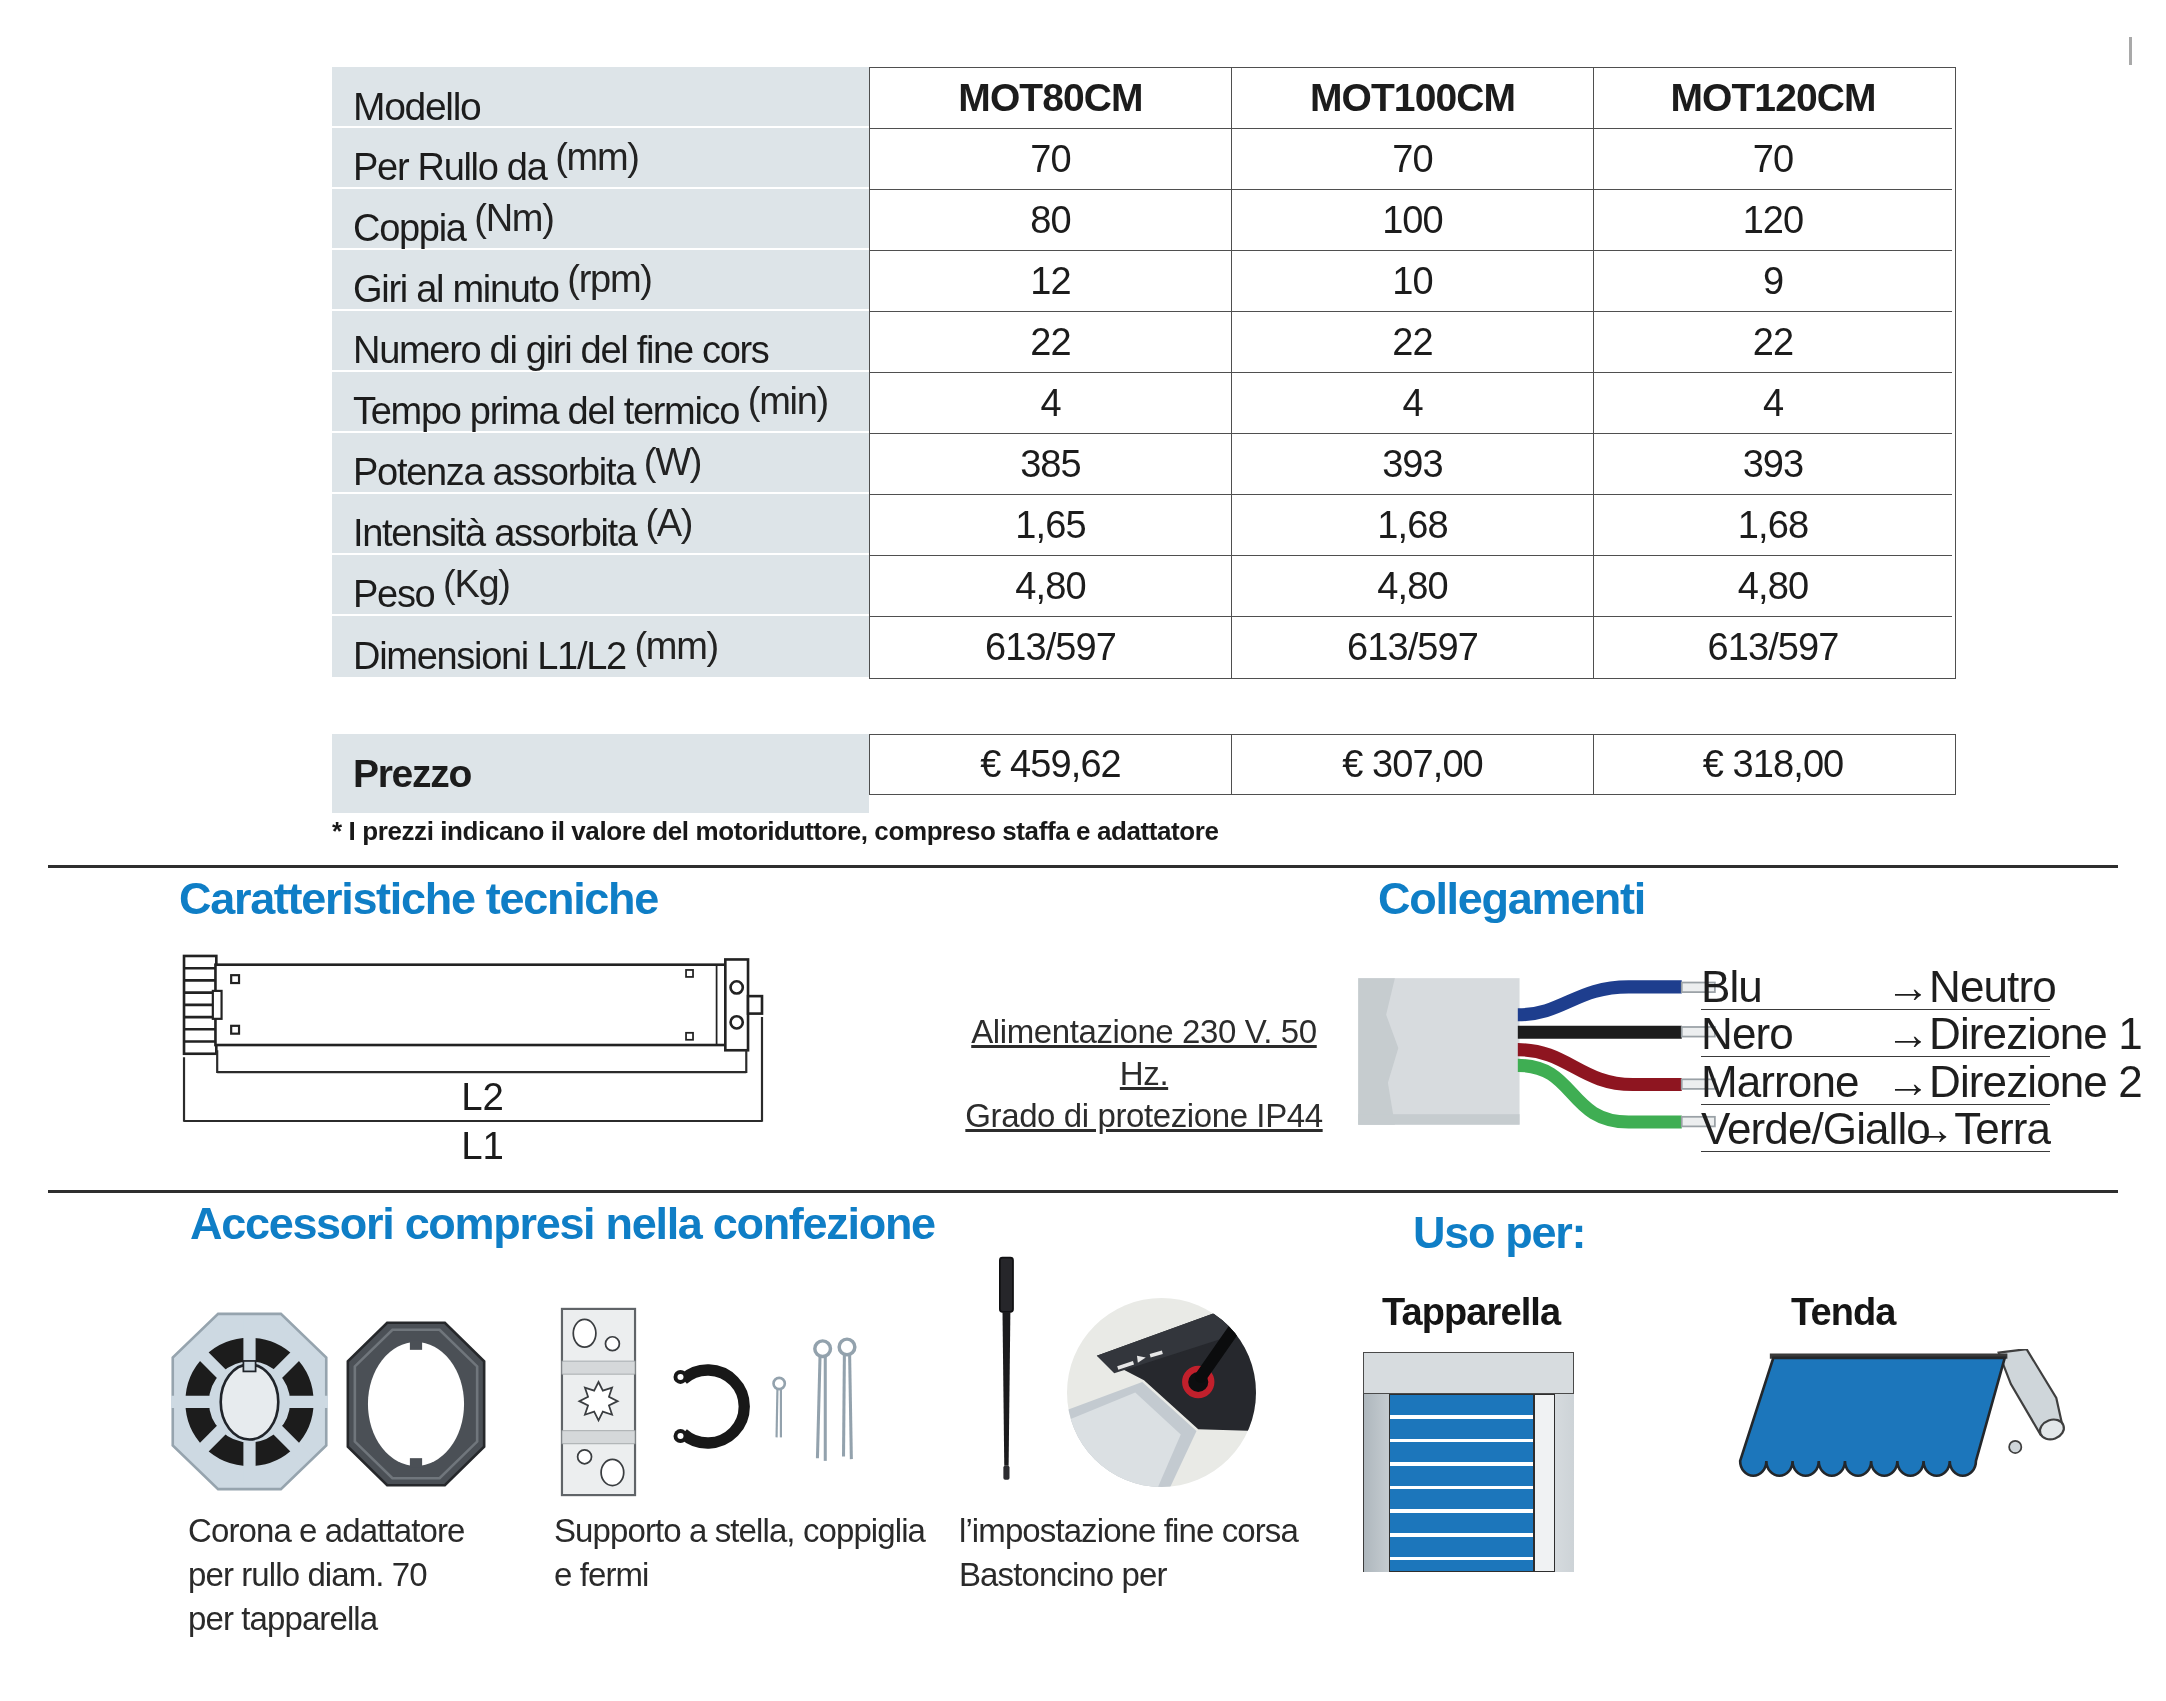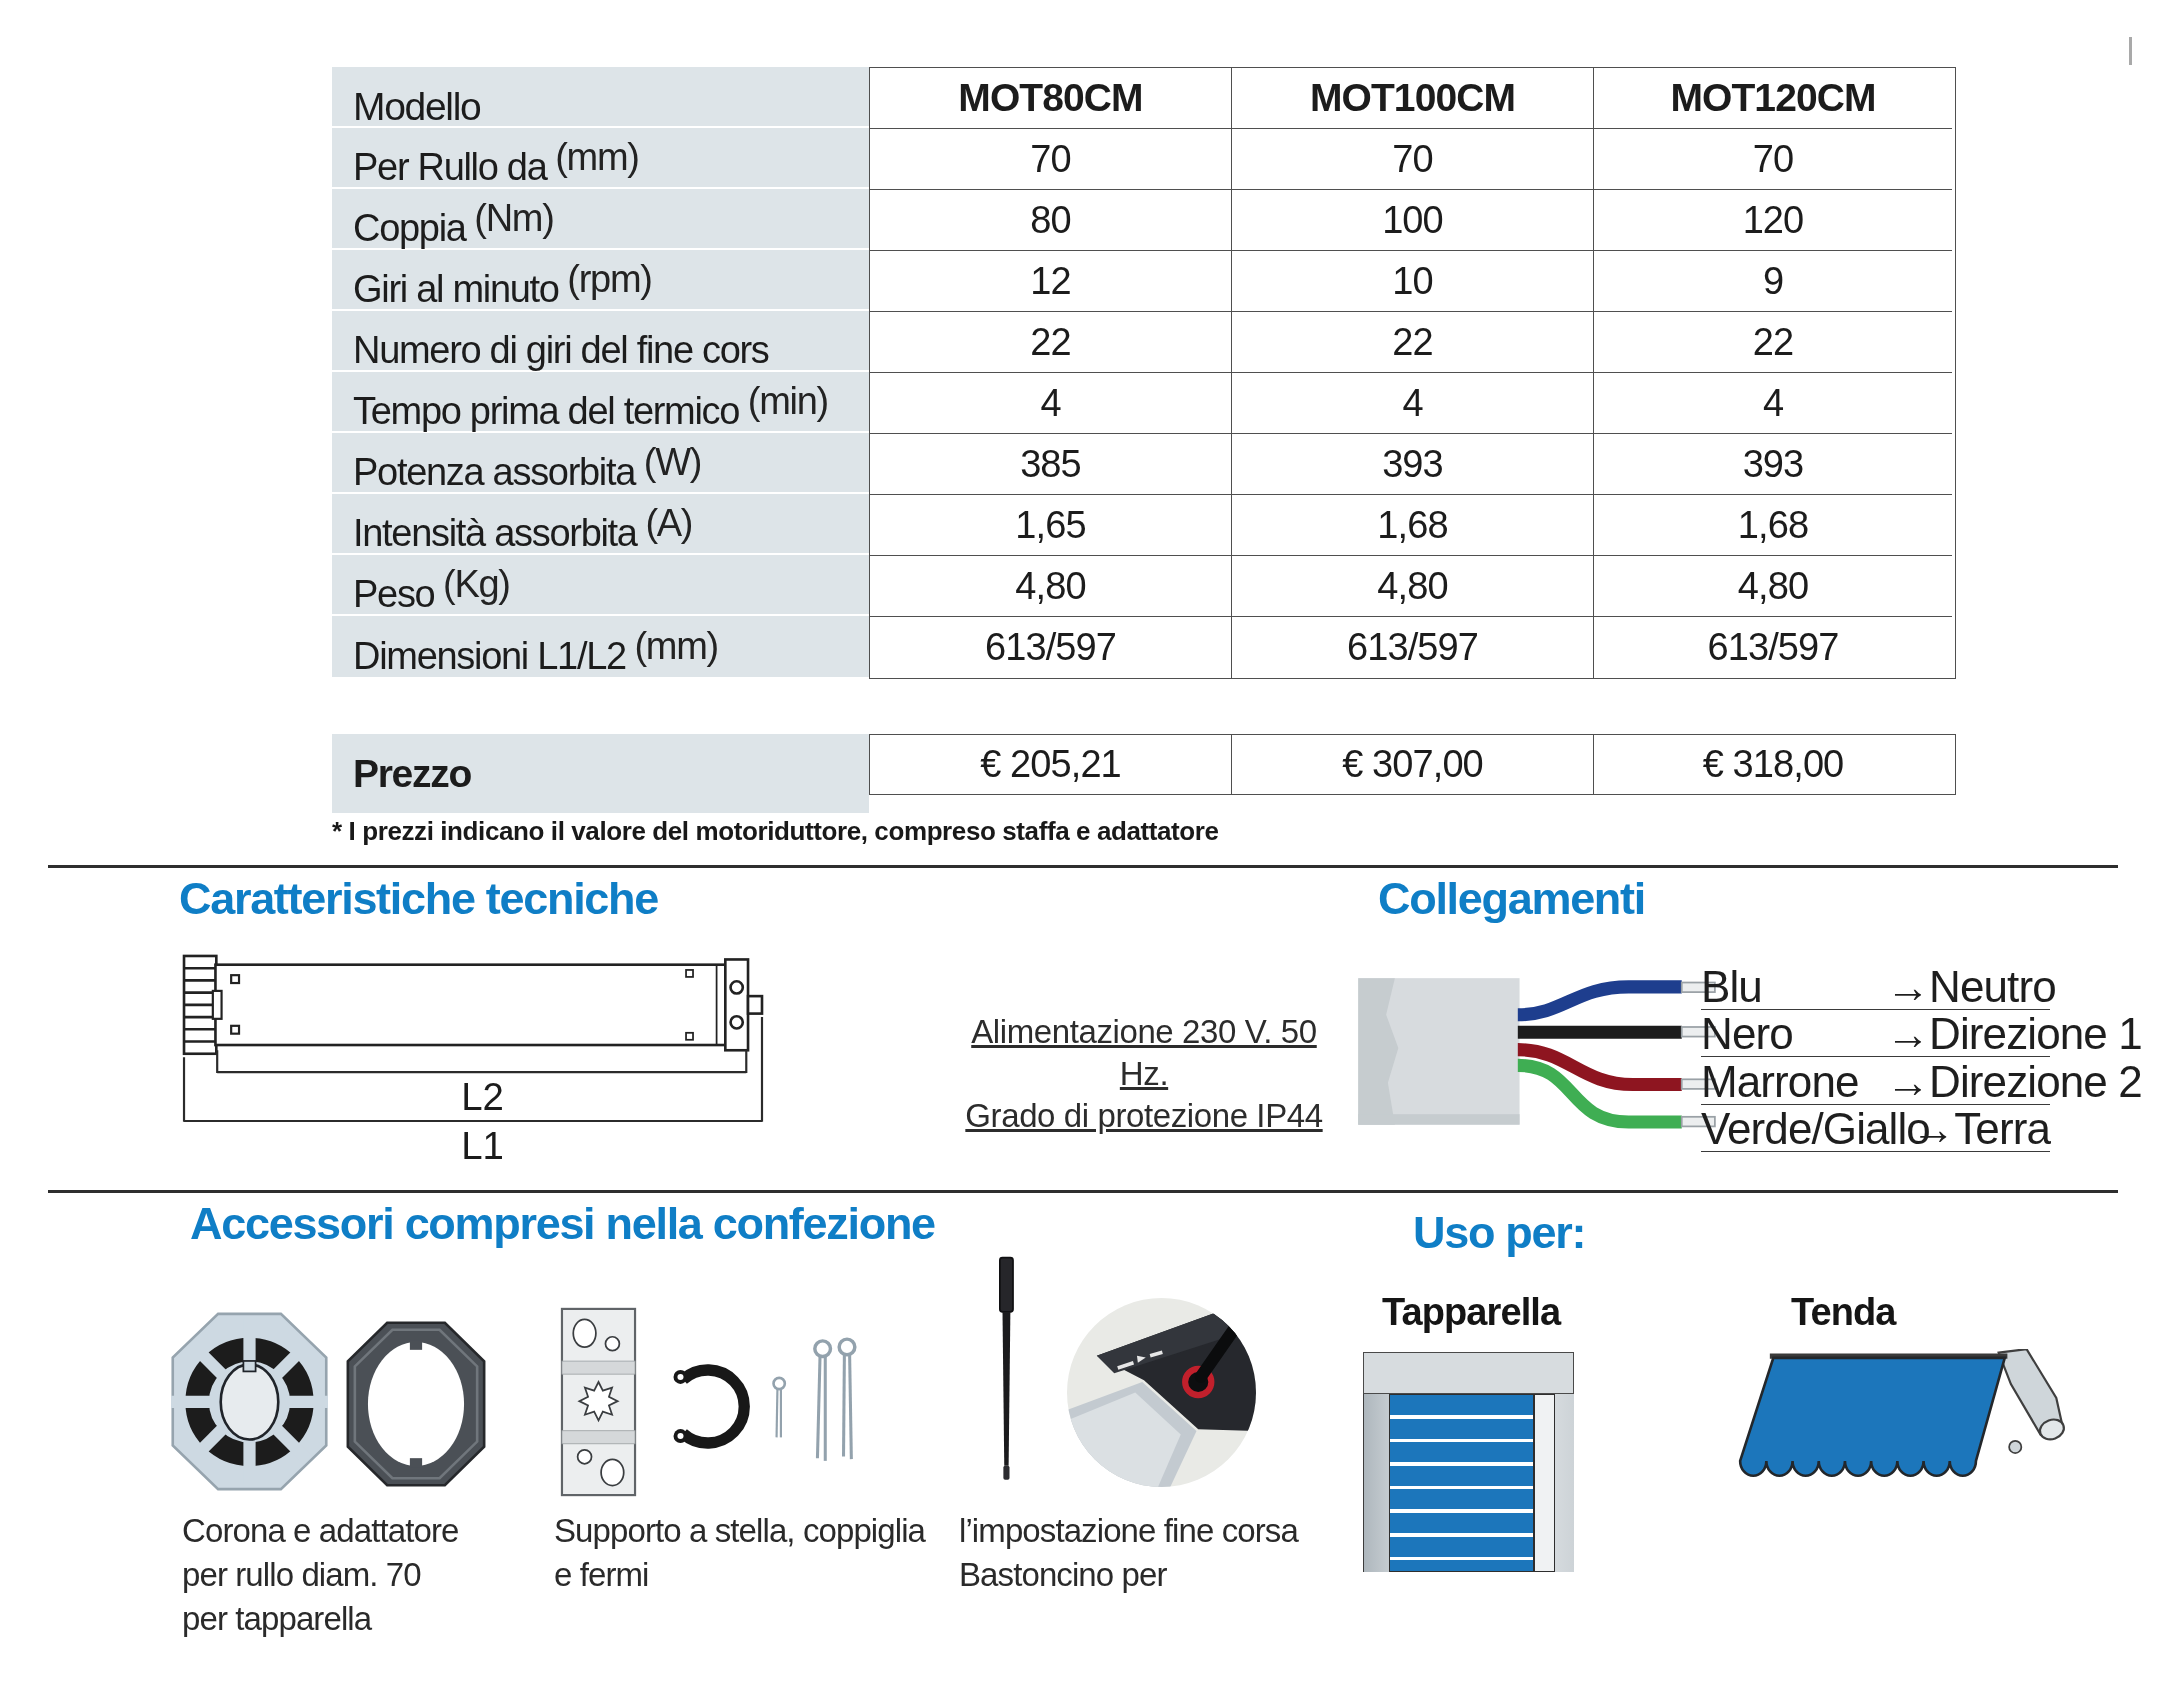--- a/index.html
+++ b/index.html
@@ -144,21 +144,21 @@
     <div class="vc">4,80</div>
     <div class="vc">4,80</div>
     <div class="vc">4,80</div>
     <div class="vc">613/597</div>
     <div class="vc">613/597</div>
     <div class="vc">613/597</div>
   </div>
 
   <div class="a price-lbl">Prezzo</div>
   <div class="a pgrid">
-    <div class="pc">€ 205,21</div>
+    <div class="pc">€ 459,62</div>
     <div class="pc">€ 307,00</div>
     <div class="pc">€ 318,00</div>
   </div>
 
   <div class="a footnote">* I prezzi indicano il valore del motoriduttore, compreso staffa e adattatore</div>
 
   <div class="a divider" style="top:865px;"></div>
 
   <div class="a sec-title" style="left:179px;top:873px;">Caratteristiche tecniche</div>
 
@@ -320,21 +320,21 @@
       <polygon points="0,140 78,108 130,156 104,216 0,216" fill="#dbe0e3"></polygon>
       <polygon points="34,66 216,0 216,152 150,150 88,94" fill="#26282d"></polygon>
       <polygon points="34,66 216,0 216,34 54,86" fill="#33363c"></polygon>
       <path d="M58,80 l18,-6 M95,66 l14,-4" stroke="#e6e6e6" stroke-width="4" fill="none"></path>
       <polygon points="80,66 90,68 81,74" fill="#e6e6e6"></polygon>
       <circle cx="150" cy="96" r="15" fill="#0d0e10" stroke="#c1202c" stroke-width="7"></circle>
       <line x1="206" y1="14" x2="153" y2="90" stroke="#0b0c0d" stroke-width="14" stroke-linecap="round"></line>
     </g>
   </svg>
 
-  <div class="a cap" style="left:182px;top:1509px;">
+  <div class="a cap" style="left:188px;top:1509px;">
     <div>Corona e adattatore</div>
     <div>per rullo diam. 70</div>
     <div>per tapparella</div>
   </div>
   <div class="a cap" style="left:554px;top:1509px;">
     <div>Supporto a stella, coppiglia</div>
     <div>e fermi</div>
   </div>
   <div class="a cap" style="left:959px;top:1509px;">
     <div>l’impostazione fine corsa</div>

